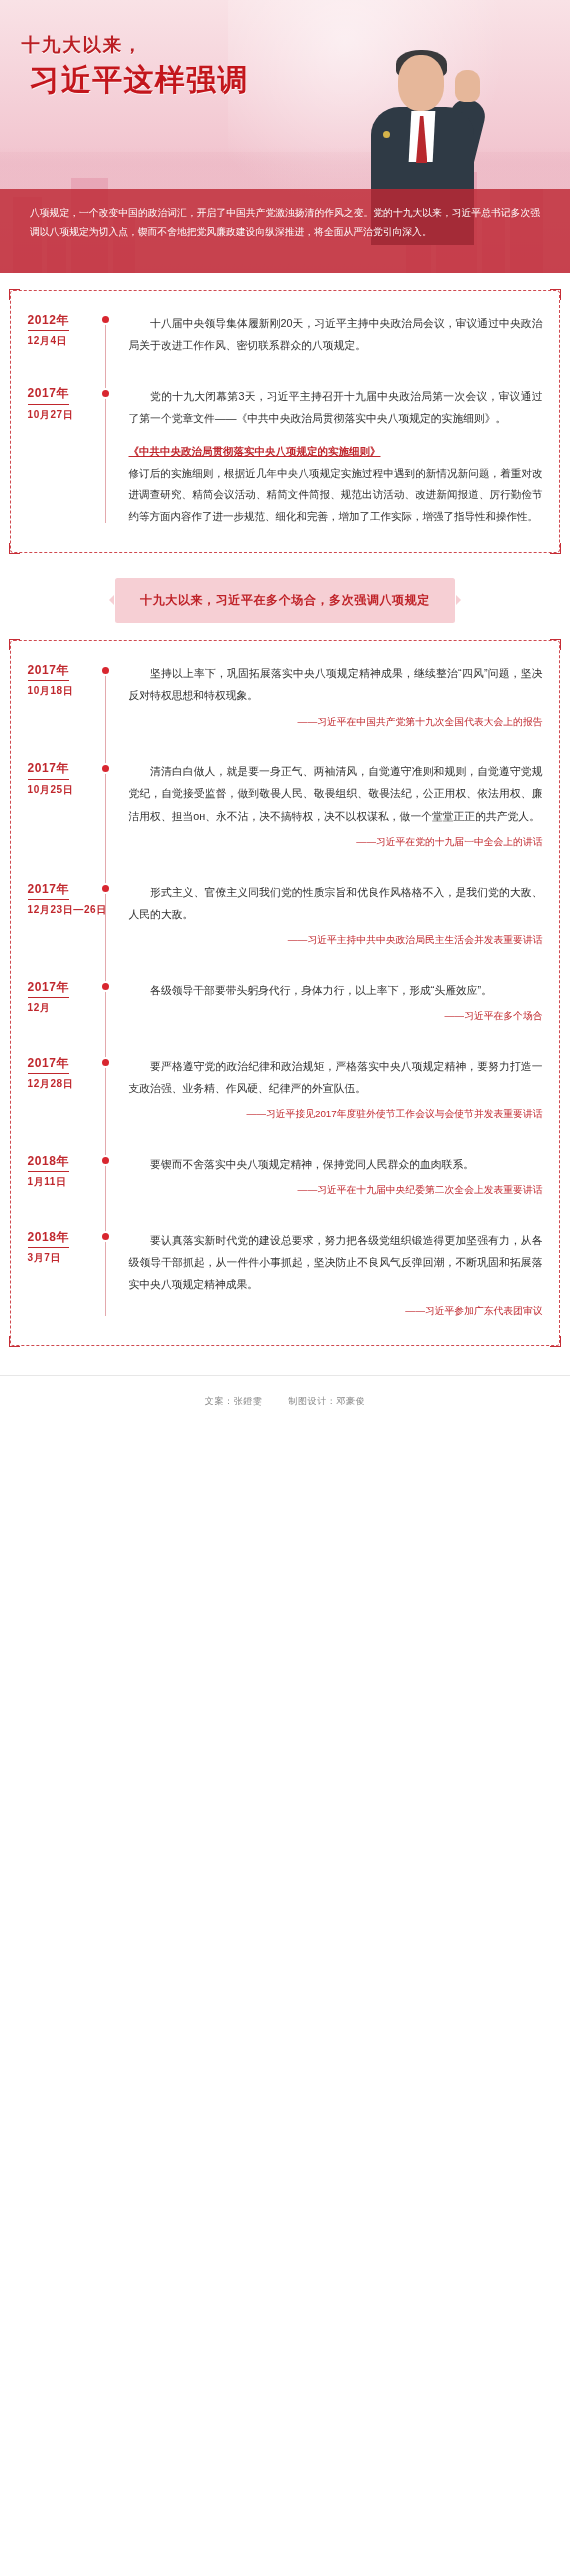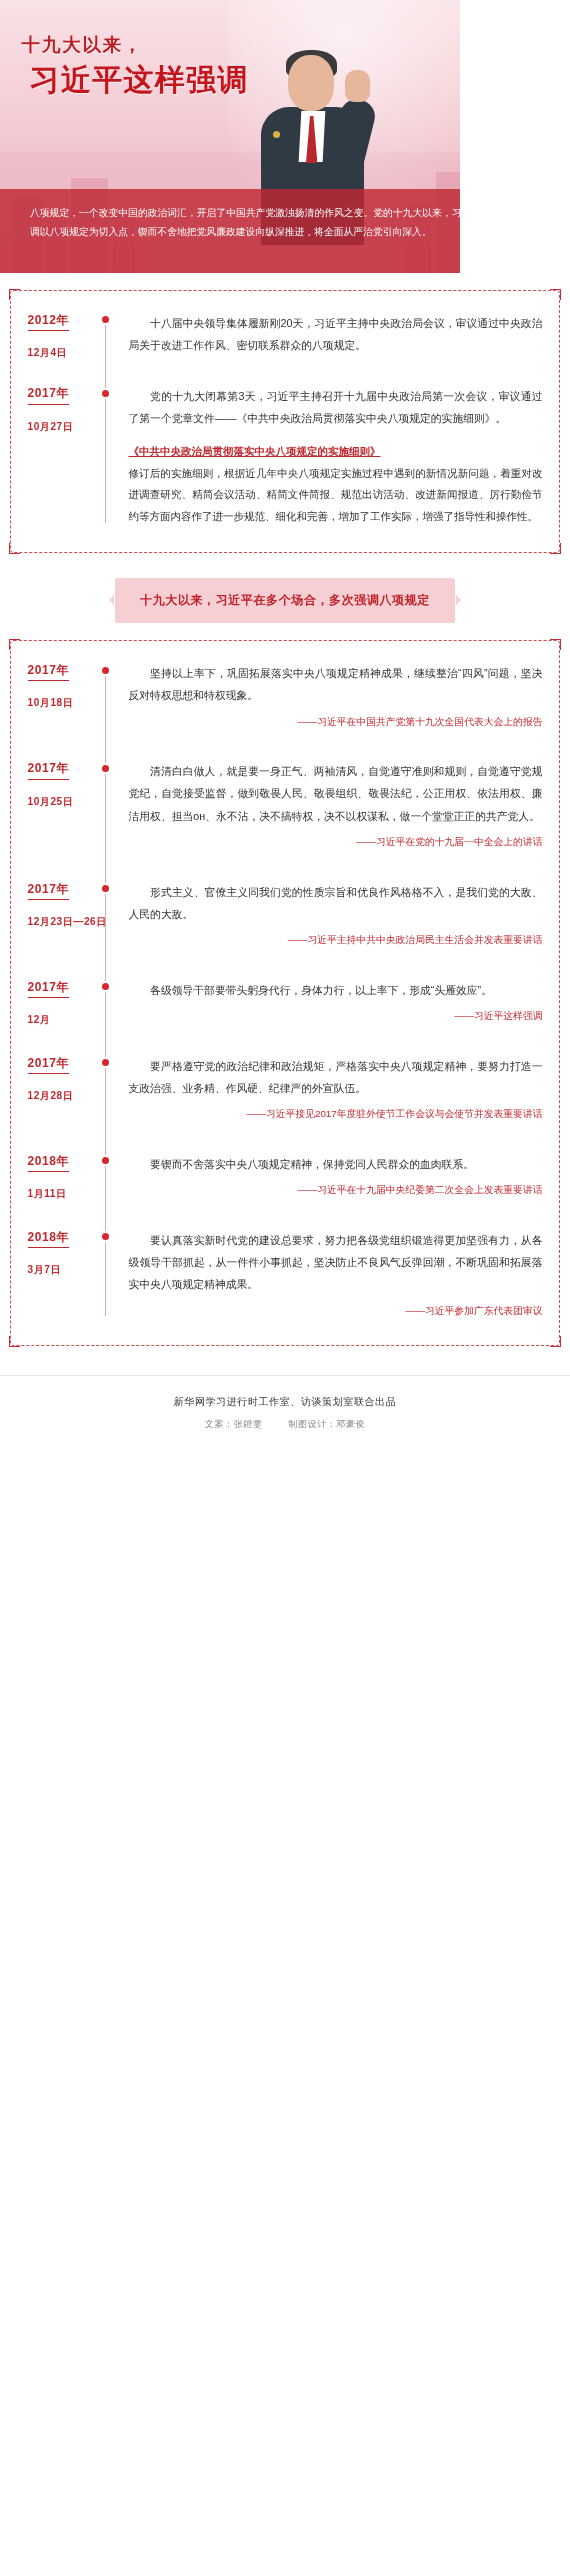--- a/index.html
+++ b/index.html
@@ -14,21 +14,21 @@
   }
   .page {
     width: 570px;
     position: relative;
     overflow: hidden;
   }
 
   
   .hero {
     position: relative;
-    width: 460px;
+    width: 570px;
     height: 273px;
     background: linear-gradient(180deg, #f7d8dd 0%, #f3c9d2 35%, #efc0cb 60%, #f6dbe0 100%);
     overflow: hidden;
   }
   .hero-sky {
     position: absolute;
     left: 0; top: 0;
     width: 570px; height: 152px;
     background: linear-gradient(180deg, #f9e2e6 0%, #f2c6d0 100%);
   }
@@ -219,21 +219,21 @@
     text-align: left;
     color: #c0272d;
   }
   .tl-year {
     font-size: 12px;
     font-weight: bold;
     letter-spacing: 0.6px;
     border-bottom: 1.3px solid #c0272d;
     display: inline-block;
     padding-bottom: 1.3px;
-    margin-bottom: 15px;
+    margin-bottom: 3px;
   }
   .tl-md {
     font-size: 10px;
     font-weight: bold;
     letter-spacing: 0.6px;
     display: block;
   }
   .tl-dot {
     position: absolute;
     left: -27px;
@@ -439,21 +439,21 @@
         <div class="tl-source">——习近平主持中共中央政治局民主生活会并发表重要讲话</div>
       </div>
 
       <div class="tl-item">
         <div class="tl-date">
           <span class="tl-year">2017年</span>
           <span class="tl-md">12月</span>
         </div>
         <span class="tl-dot"></span>
         <div class="tl-body">各级领导干部要带头躬身代行，身体力行，以上率下，形成“头雁效应”。</div>
-        <div class="tl-source">——习近平这样强调</div>
+        <div class="tl-source">——习近平在多个场合</div>
       </div>
 
       <div class="tl-item">
         <div class="tl-date">
           <span class="tl-year">2017年</span>
           <span class="tl-md">12月28日</span>
         </div>
         <span class="tl-dot"></span>
         <div class="tl-body">要严格遵守党的政治纪律和政治规矩，严格落实中央八项规定精神，要努力打造一支政治强、业务精、作风硬、纪律严的外宣队伍。</div>
         <div class="tl-source">——习近平接见2017年度驻外使节工作会议与会使节并发表重要讲话</div>
@@ -476,21 +476,20 @@
         </div>
         <span class="tl-dot"></span>
         <div class="tl-body">要认真落实新时代党的建设总要求，努力把各级党组织锻造得更加坚强有力，从各级领导干部抓起，从一件件小事抓起，坚决防止不良风气反弹回潮，不断巩固和拓展落实中央八项规定精神成果。</div>
         <div class="tl-source">——习近平参加广东代表团审议</div>
       </div>
 
     </div>
   </div>
 
   <div class="footer">
-    <div class="footer-main">新华网学习进行时工作室、访谈策划室联合出品</div>
     <div class="footer-sub">
       <span>文案：张鐙雯</span>
       <span>制图设计：邓豪俊</span>
     </div>
   </div>
 
 </div>
 
 
 </body></html>

